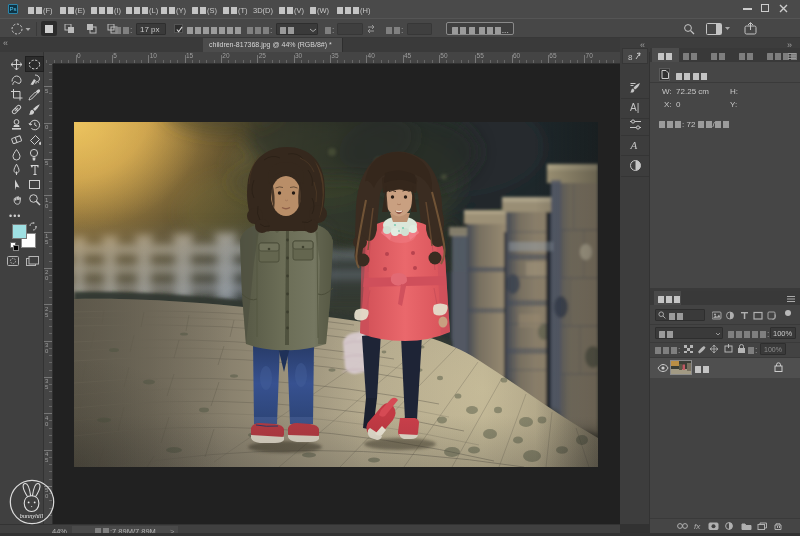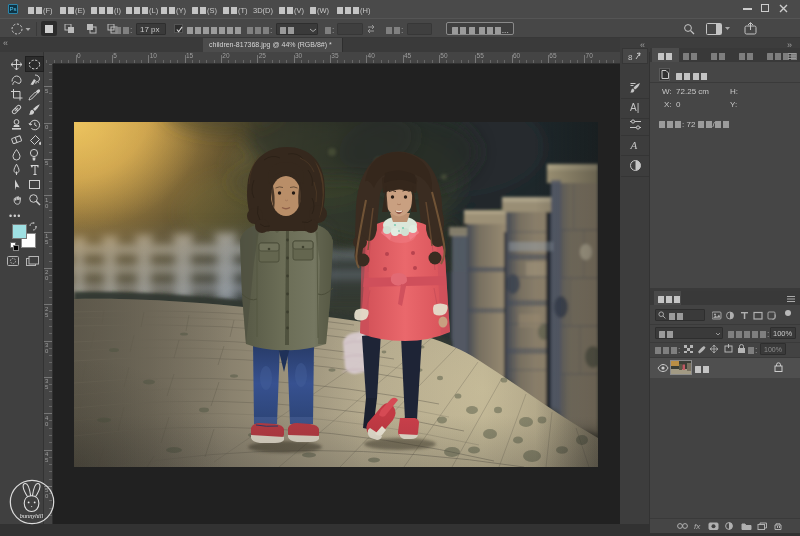--- a/index.html
+++ b/index.html
@@ -1001,20 +1001,26 @@
    <circle cx="52" cy="4" r="3.4"></circle>
             <path d="M52 .6a3.4 3.4 0 0 1 0 6.8z" fill="#b0b0b0" stroke="none"></path>
    <path d="M65 2h3l1 1.5h5v4h-9z" fill="#b0b0b0"></path>
    <rect x="81" y="2.5" width="6.5" height="5" fill="none"></rect>
             <path d="M83 2.5V1h6.5v5H88" fill="none"></path>
    <path d="M98 3h6v4.5h-6zM99 3V1.8h4V3M100.5 4v2M102.5 4v2" fill="none"></path>
   </g>
  </svg>
 </circle></div>
 
+<div id="statusbar">
+ <div class="txt" style="left:52px;top:1.5px;font-size:7.5px;color:#b5b5b5">44%</div>
+ <div class="ab" style="left:72px;top:1px;width:106px;height:11px;background:#4a4a4a"></div>
+ <div class="txt" style="left:95px;top:2px;font-size:7.5px;color:#b5b5b5"><i class="kg" style="width:15px"></i>:7.89M/7.89M</div>
+ <div class="txt" style="left:170px;top:1.5px;font-size:7.5px;color:#999">&gt;</div>
+</div>
 <div id="bottomstrip"></div>
 <svg width="46" height="46" viewBox="0 0 52 52" style="position:absolute;left:9px;top:479px;z-index:60">
 <circle cx="26" cy="26" r="24.5" fill="none" stroke="#e8e8e8" stroke-width="1.4" opacity=".92"></circle>
 <g stroke="#ececec" stroke-width="1.2" fill="none" opacity=".95">
 <path d="M21 20 C 14.5 10 15 5 18.5 5 C 21.5 5 23.5 12 24.5 19"></path>
 <path d="M30 20 C 36.5 10 36 5 32.5 5 C 29.5 5 27.5 12 26.5 19"></path>
 <path d="M25.5 19 C 30.5 19 33.8 22.4 33.8 27.5 C 33.8 33 30 36.8 25.5 36.8 C 21 36.8 17.2 33 17.2 27.5 C 17.2 22.4 20.5 19 25.5 19 Z"></path>
 </g>
 <g fill="#ececec">
 <circle cx="22.2" cy="26.5" r="1"></circle>

